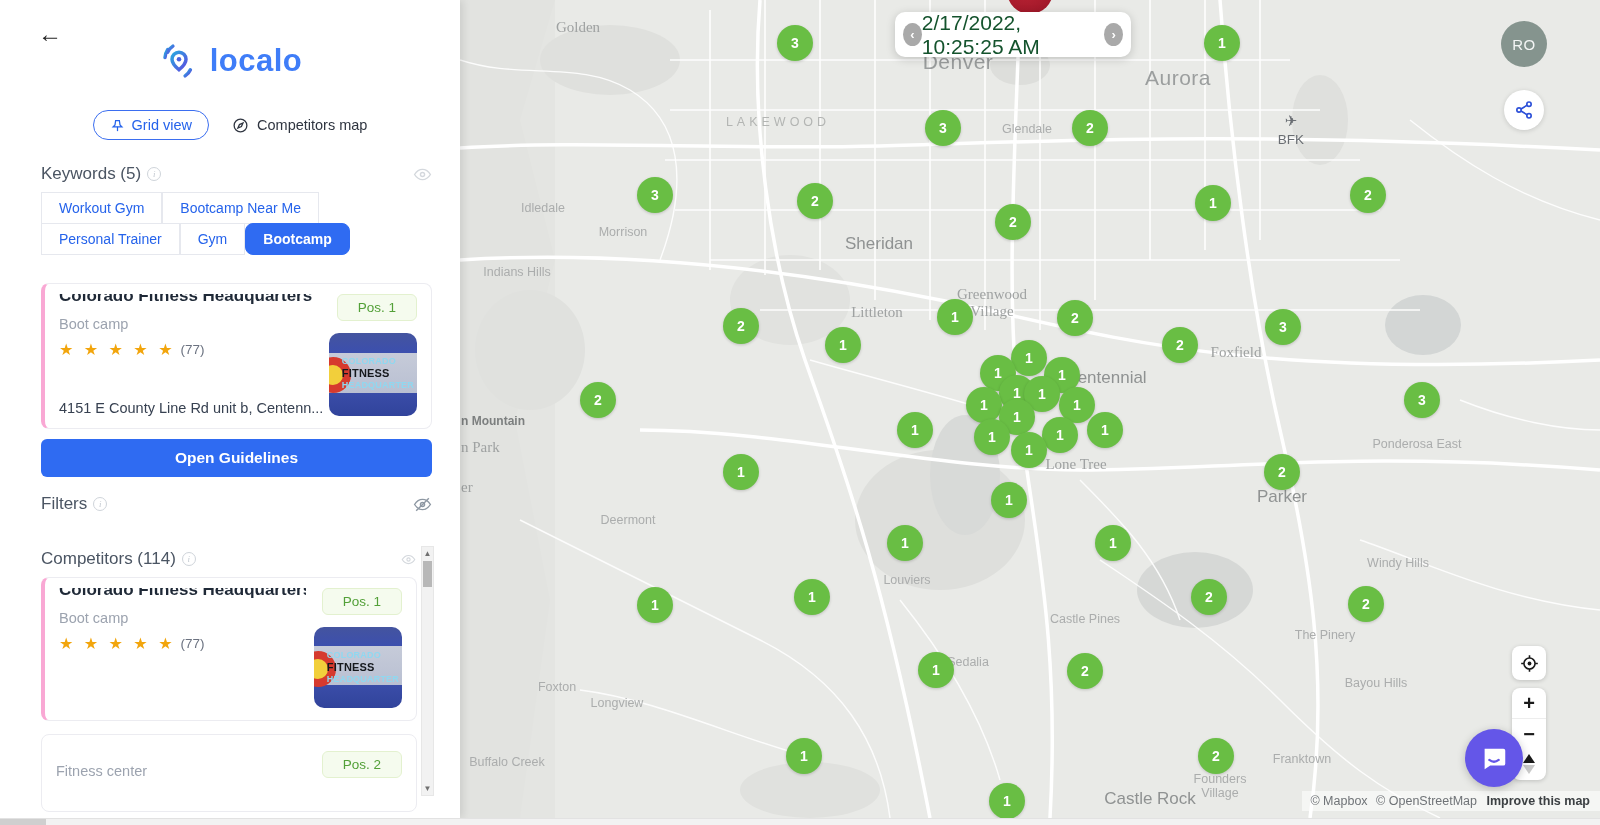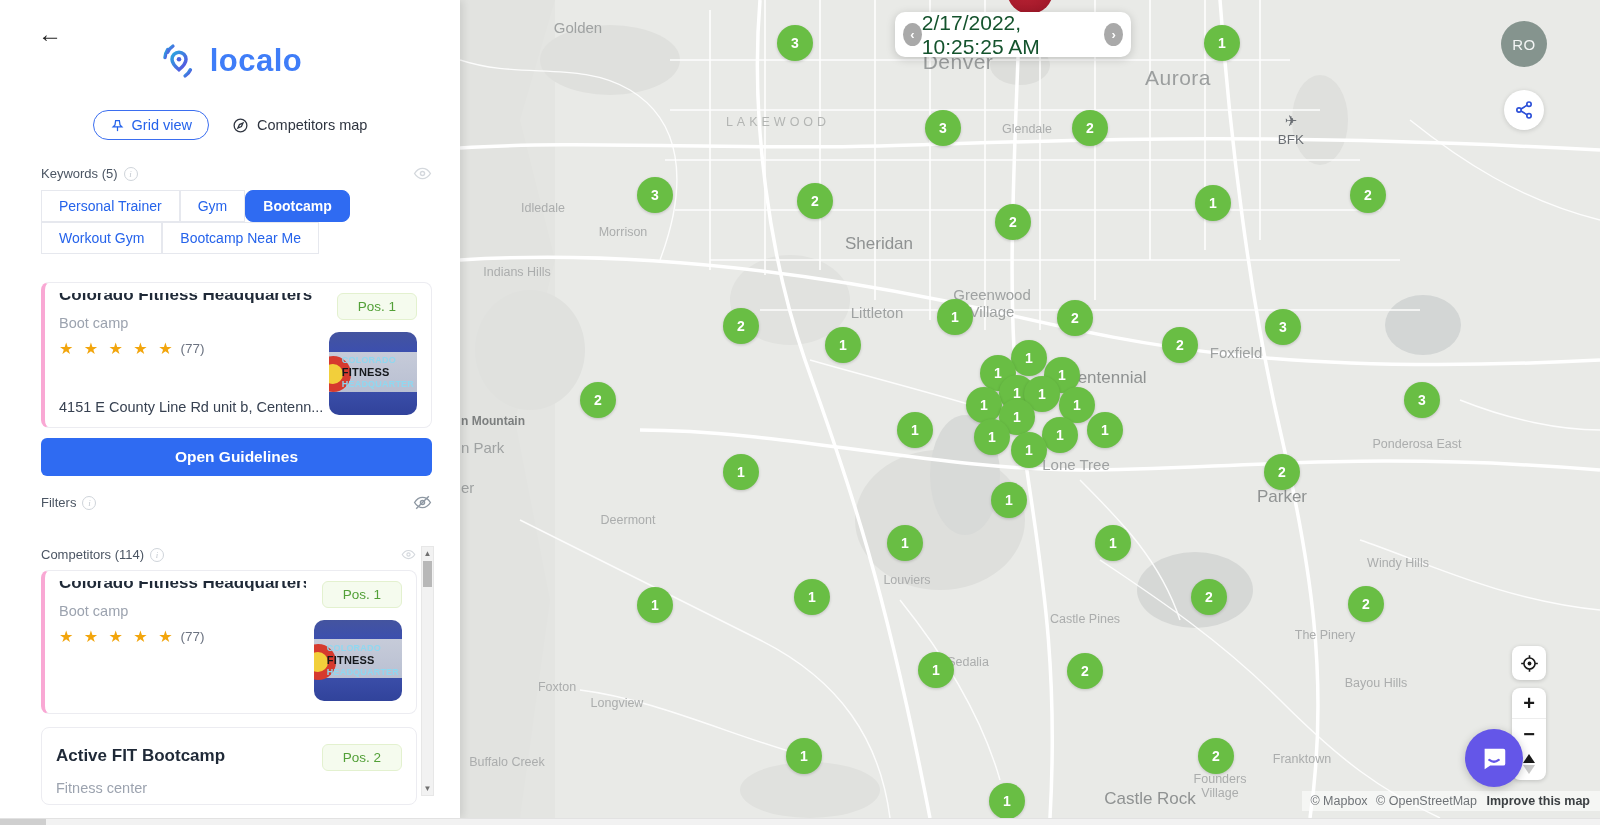--- a/index.html
+++ b/index.html
@@ -9,21 +9,21 @@
   .sidebar { position:absolute; left:0; top:0; width:460px; height:818px; background:#fff; z-index:40;
              box-shadow:3px 0 8px rgba(0,0,0,.10); }
   .back-btn { position:absolute; left:38px; top:22px; font-size:24px; color:#222; cursor:pointer; background:none; border:none; line-height:1; }
   .logo-row { display:flex; align-items:center; justify-content:center; gap:10px; margin-top:40px; }
   .logo-text { font-size:31px; font-weight:600; color:#3f7df8; letter-spacing:.5px; }
   .tabs-row { display:flex; align-items:center; justify-content:center; gap:23px; margin-top:28px; }
   .tab-pill { display:flex; align-items:center; gap:7px; border:1px solid #3b6ef0; border-radius:16px;
               padding:6px 16px; color:#2563eb; font-size:14.5px; background:#fff; cursor:pointer; }
   .tab-plain { display:flex; align-items:center; gap:8px; color:#2f3540; font-size:14.5px; cursor:pointer; background:none; border:none; }
   .section-row { display:flex; align-items:center; margin:0 28px 0 41px; }
-  .section-label { font-size:13px; color:#4b5563; }
+  .section-label { font-size:17px; color:#4b5563; }
   .info-ic { width:14px; height:14px; border:1px solid #cfd4da; border-radius:50%; color:#c4cad1; font-size:9px;
              display:inline-flex; align-items:center; justify-content:center; margin-left:6px; font-style:italic; font-family:"Liberation Serif",serif; }
   .spacer { flex:1; }
   .kw-wrap { margin:8px 41px 0 41px; }
   .kw-row { display:flex; }
   .chip { border:1px solid #e6e8ee; background:#fff; color:#2563eb; font-size:14px; padding:7px 17px; cursor:pointer; white-space:nowrap; }
   .chip.sel { background:var(--accent,#2f6bf2); color:#fff; border-color:var(--accent,#2f6bf2); border-radius:8px; font-weight:600; }
   
   .biz-card { position:relative; margin:0 28px 0 41px; background:#fff; border:1px solid #ececf1; border-radius:8px;
               padding:10px 14px 12px 14px; overflow:hidden; cursor:pointer; }
@@ -57,21 +57,21 @@
   .comp-list .biz-card { margin-right:43px; margin-bottom:13px; }
   
   .eye-svg { cursor:pointer; }
 
   
   .map { position:absolute; left:460px; top:0; width:1140px; height:818px; background:#e9eae7; overflow:hidden; }
   .map svg.roads { position:absolute; left:0; top:0; }
   .mlabel { position:absolute; transform:translate(-50%,-50%); color:#a3a6a6; white-space:pre-line; text-align:center; z-index:3; pointer-events:none; }
   .mlabel.sm  { font-size:12.5px; color:#abadad; }
   .mlabel.smd { font-size:12px; color:#7c7f7f; font-weight:700; }
-  .mlabel.md  { font-size:15px; color:#9fa2a2; }
+  .mlabel.md  { font-size:15px; color:#9fa2a2;font-family:Liberation Serif, serif; }
   .mlabel.lg  { font-size:21px; color:#9b9e9e; letter-spacing:.5px; }
   .mlabel.lg2 { font-size:17px; color:#8f9292; }
   .mlabel.caps{ font-size:12.5px; color:#b3b5b3; letter-spacing:4px; }
   .mlabel.left{ transform:translate(0,-50%); text-align:left; }
   .marker { position:absolute; width:36px; height:36px; border-radius:50%; background:var(--marker-green,#69be44);
             color:#fff; font-size:14px; font-weight:700; display:flex; align-items:center; justify-content:center;
             transform:translate(-50%,-50%); box-shadow:0 1px 3px rgba(0,0,0,.18); cursor:pointer; z-index:5; }
   .red-marker { position:absolute; width:46px; height:46px; border-radius:50%; background:radial-gradient(circle at 40% 35%,#c02536,#971425);
                 transform:translate(-50%,-50%); z-index:6; }
   .airport { position:absolute; z-index:3; text-align:center; transform:translate(-50%,-50%); color:#5f6368; }
@@ -350,28 +350,28 @@
     <span class="section-label">Keywords (5)</span>
     <span class="info-ic">i</span>
     <span class="spacer"></span>
     <svg class="eye-svg" width="19" height="19" viewBox="0 0 24 24" fill="none" stroke="#d4d8dd" stroke-width="1.8">
       <path d="M2 12 s4 -6.5 10 -6.5 10 6.5 10 6.5 -4 6.5 -10 6.5 -10 -6.5 -10 -6.5 z"></path>
         <circle cx="12" cy="12" r="2.6"></circle>
     </svg>
   </div>
 
   <div class="kw-wrap">
+    <div class="kw-row">
+      <button class="chip">Workout Gym</button>
+      <button class="chip">Bootcamp Near Me</button>
+    </div>
     <div class="kw-row" style="margin-top:-1px;">
       <button class="chip">Personal Trainer</button>
       <button class="chip">Gym</button>
       <button class="chip sel">Bootcamp</button>
-    </div>
-    <div class="kw-row">
-      <button class="chip">Workout Gym</button>
-      <button class="chip">Bootcamp Near Me</button>
     </div>
   </div>
 
   <div class="biz-card accent" style="margin-top:28px; height:146px;">
     <div class="card-flex" style="height:100%;">
       <div class="card-left">
         <div class="title-clip">
             <span class="biz-title">Colorado Fitness Headquarters</span>
           </div>
         <div class="biz-cat">Boot camp</div>
@@ -442,23 +442,20 @@
               <div class="l3">HEADQUARTER</div>
             </div>
           </div>
         </div>
       </div>
     </div>
 
     <div class="biz-card" style="height:78px; padding-top:16px;">
       <div class="card-flex">
         <div class="card-left">
-          <div class="title-full">
-              <span class="biz-title full">Active FIT Bootcamp</span>
-            </div>
           <div class="biz-cat" style="margin-top:12px;">Fitness center</div>
         </div>
         <div class="card-right">
           <span class="pos-badge">Pos. 2</span>
         </div>
       </div>
     </div>
   </div>
 
   <div class="vscroll">

